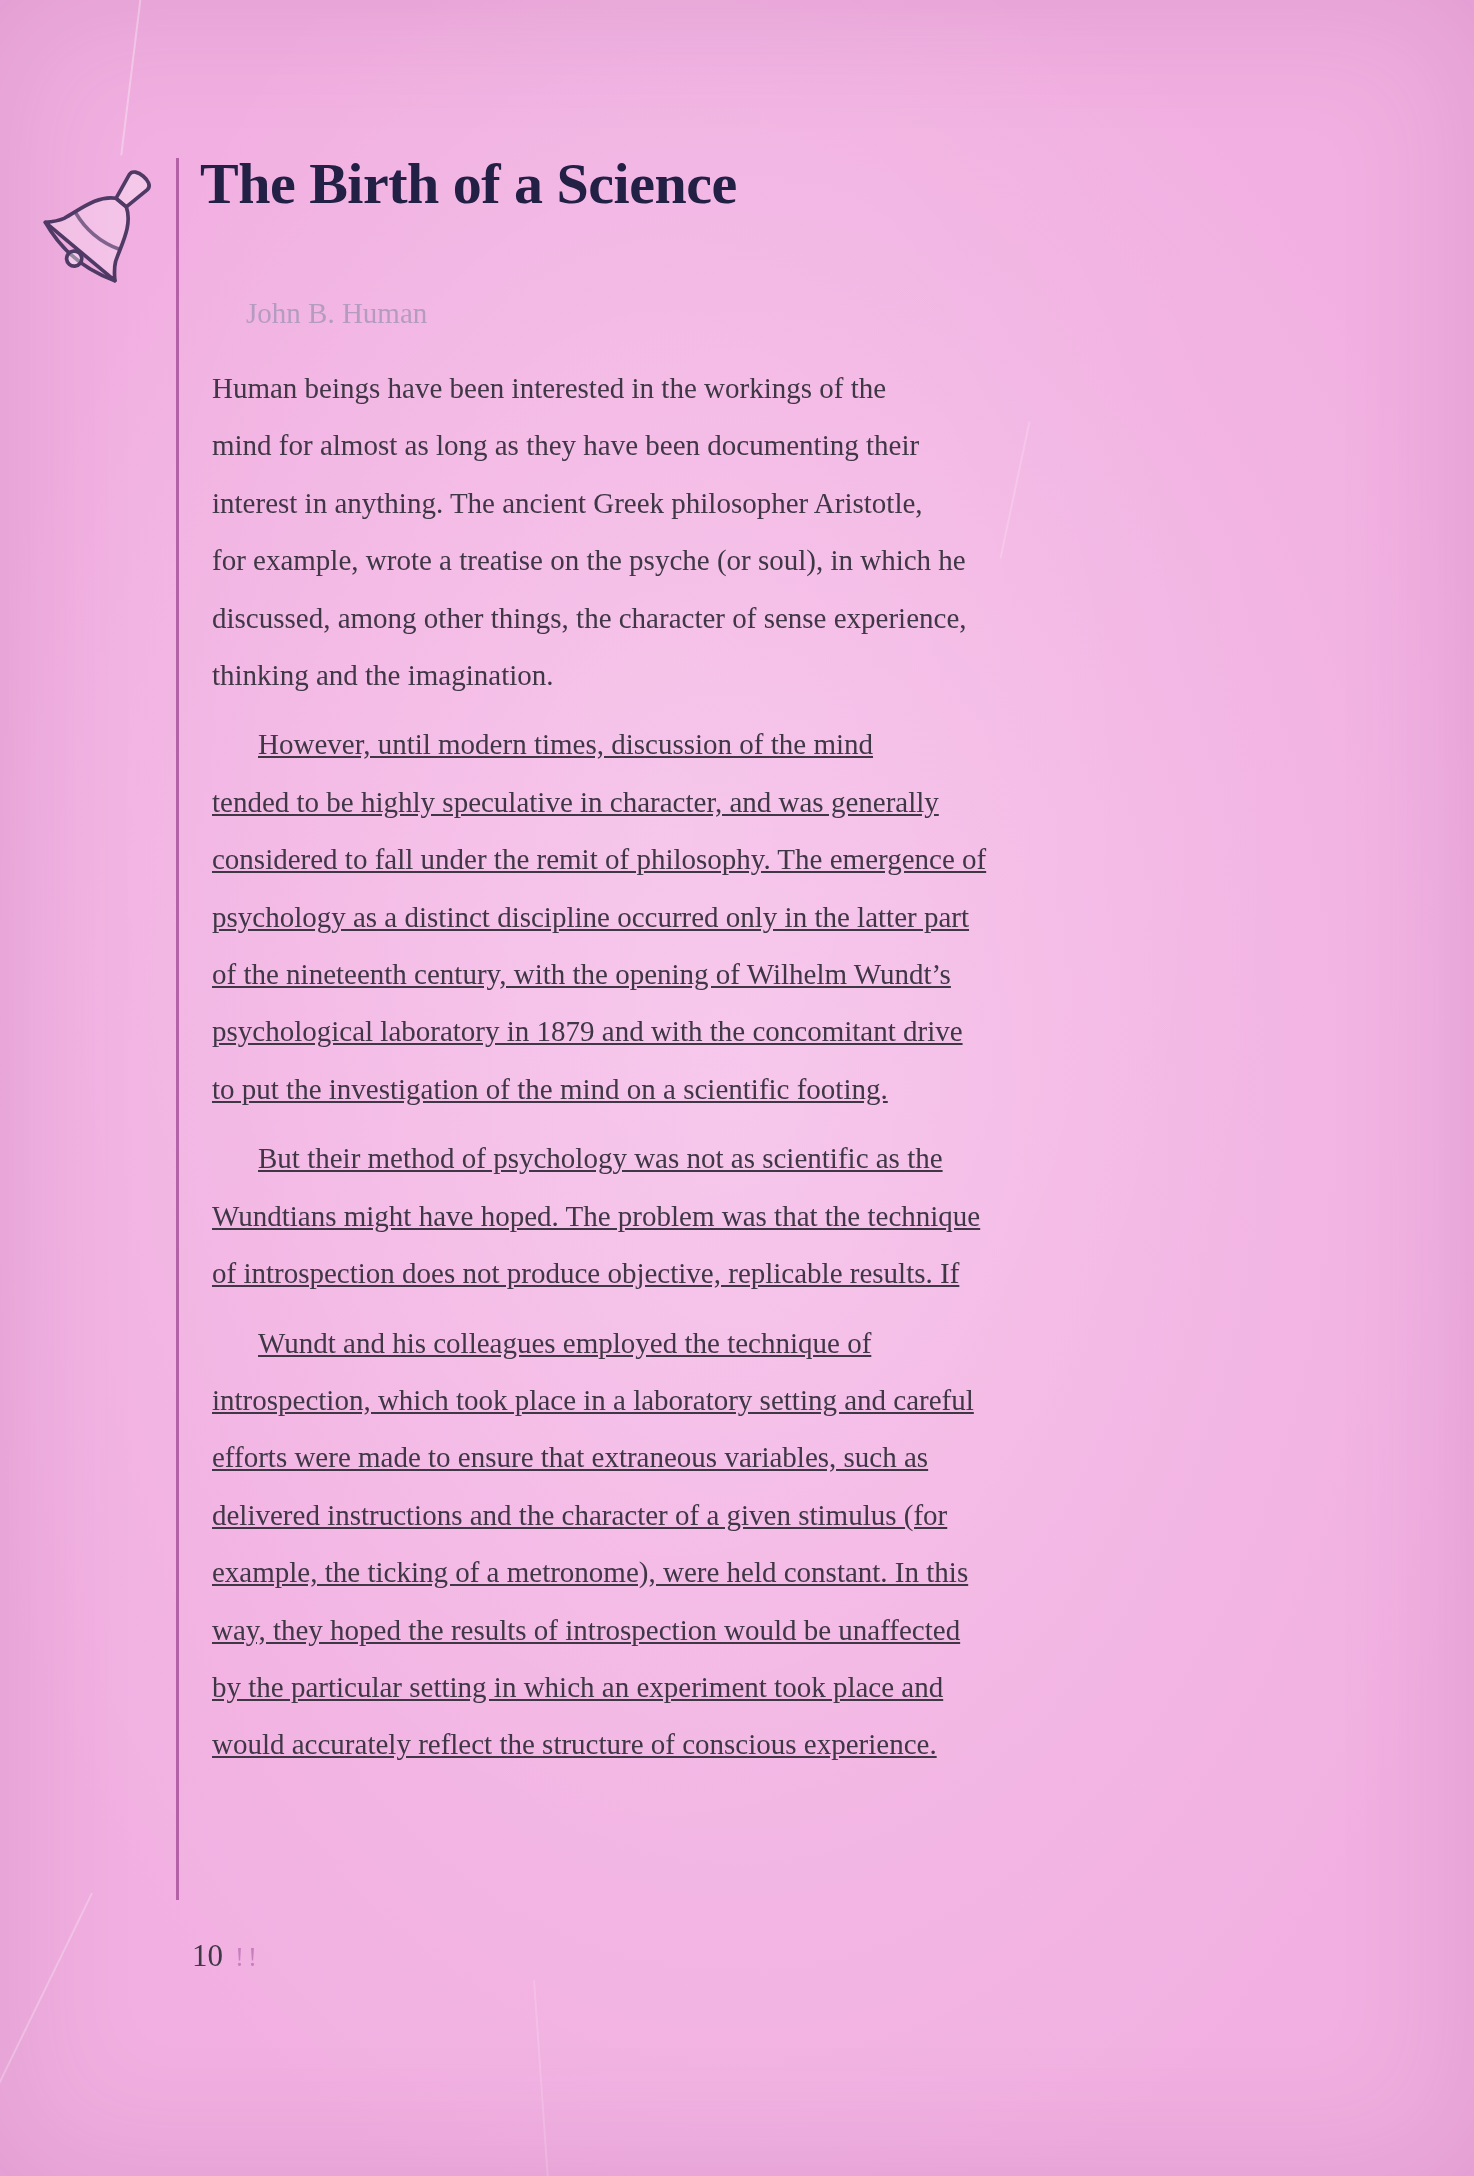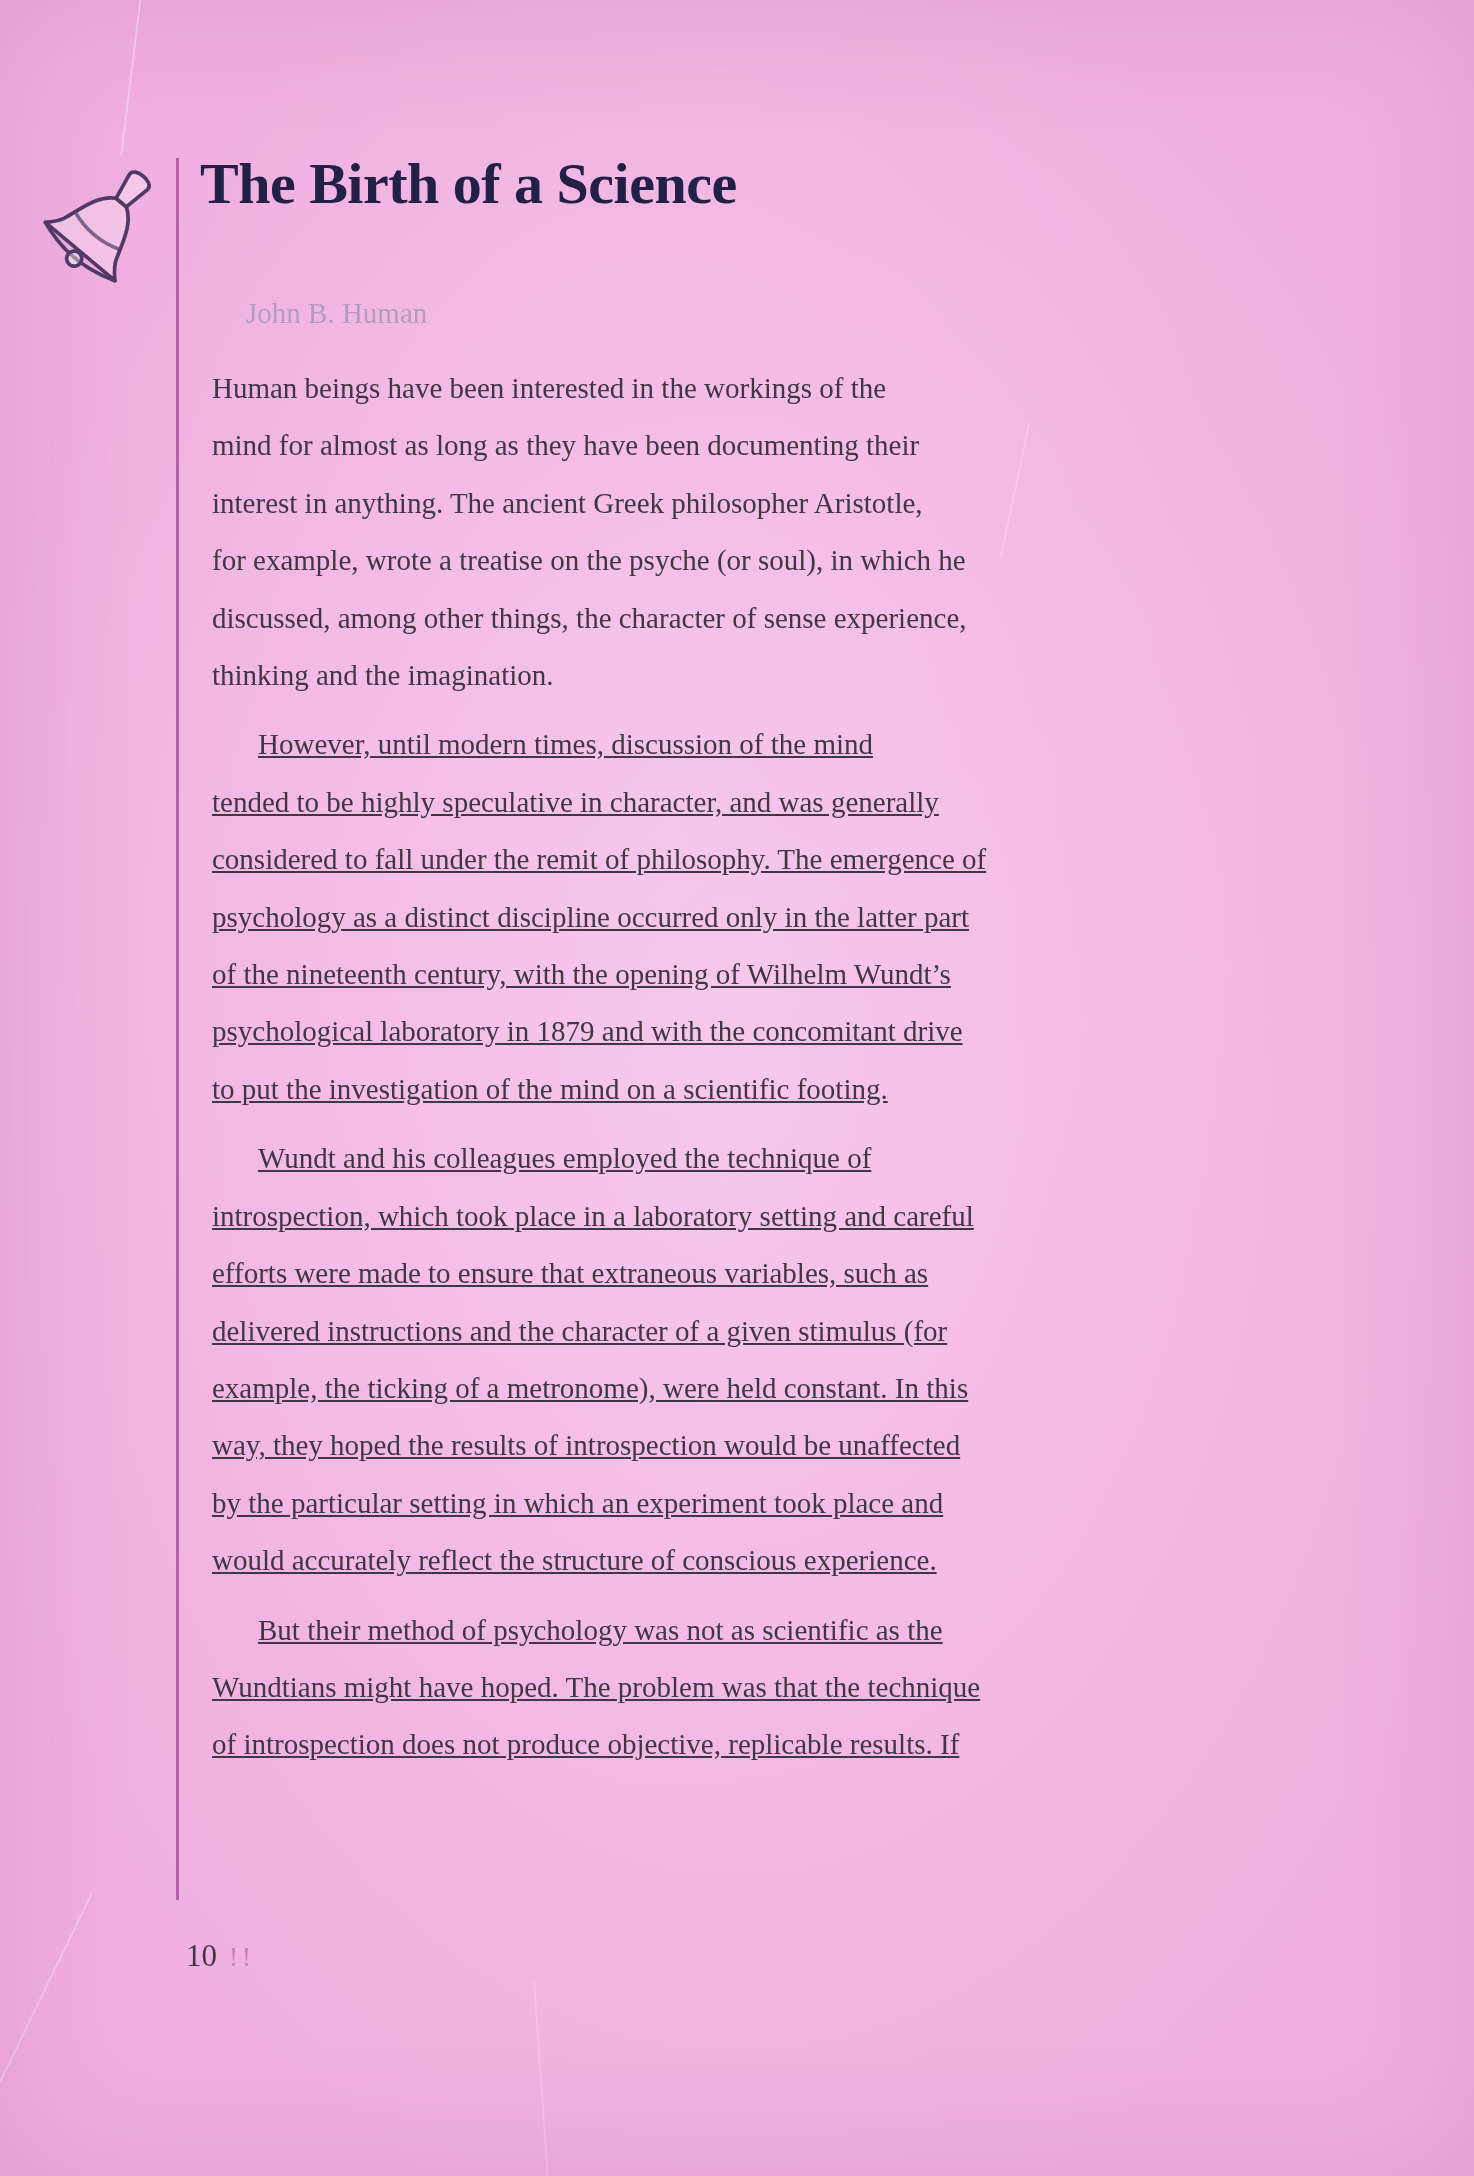--- a/index.html
+++ b/index.html
@@ -87,21 +87,21 @@
     white-space: pre;
     margin: 12px;
   }
   .para.indent {
     text-indent: 46px;
     text-decoration: underline;
   }
 
   .pagenum {
     position: absolute;
-    left: 186px;
+    left: 192px;
     top: 1938px;
     font-size: 31px;
     color: var(--body_ink, #3f3745);
   }
   .pagenum .marks {
     margin-left: 12px;
     font-size: 27px;
     color: var(--pagenum_marks, #c77fbc);
     letter-spacing: 4px;
   }
@@ -145,31 +145,31 @@
 for example, wrote a treatise on the psyche (or soul), in which he
 discussed, among other things, the character of sense experience,
 thinking and the imagination.</div>
         <div class="para indent">However, until modern times, discussion of the mind
 tended to be highly speculative in character, and was generally
 considered to fall under the remit of philosophy. The emergence of
 psychology as a distinct discipline occurred only in the latter part
 of the nineteenth century, with the opening of Wilhelm Wundt’s
 psychological laboratory in 1879 and with the concomitant drive
 to put the investigation of the mind on a scientific footing.</div>
+        <div class="para indent">But their method of psychology was not as scientific as the
+Wundtians might have hoped. The problem was that the technique
+of introspection does not produce objective, replicable results. If</div>
         <div class="para indent">Wundt and his colleagues employed the technique of
 introspection, which took place in a laboratory setting and careful
 efforts were made to ensure that extraneous variables, such as
 delivered instructions and the character of a given stimulus (for
 example, the ticking of a metronome), were held constant. In this
 way, they hoped the results of introspection would be unaffected
 by the particular setting in which an experiment took place and
 would accurately reflect the structure of conscious experience.</div>
-        <div class="para indent">But their method of psychology was not as scientific as the
-Wundtians might have hoped. The problem was that the technique
-of introspection does not produce objective, replicable results. If</div>
       </div>
   </div>
 
   <div class="pagenum">
     <span>10</span><span class="marks">!!</span>
   </div>
 
 </div>
 
 </body></html>

